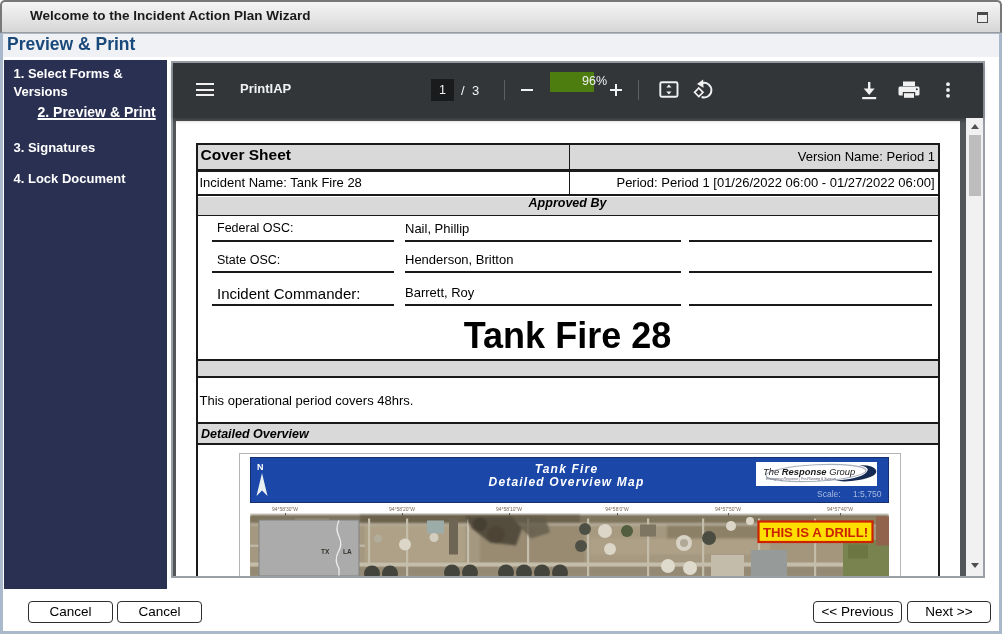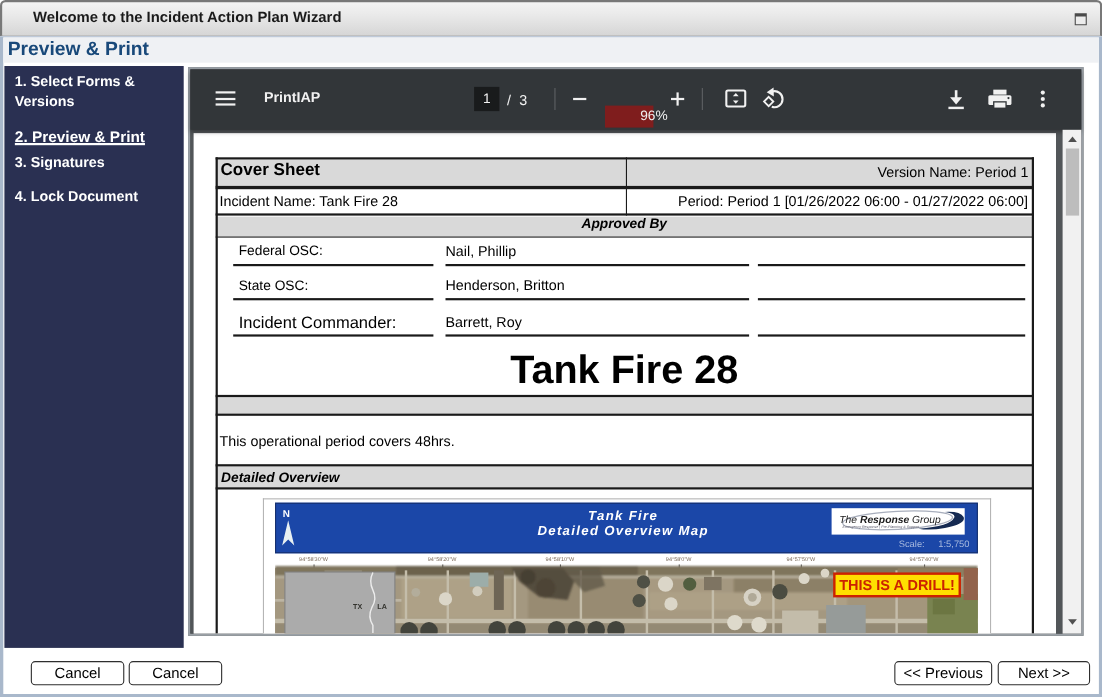--- a/index.html
+++ b/index.html
@@ -30,21 +30,21 @@
 .tbtxt { color:#f1f1f1; font-size:13px; }
 #hamb { left:196px; top:83.2px; width:18px; height:13.2px;
   border-top:2px solid #f1f1f1; border-bottom:2px solid #f1f1f1; }
 #hamb:before { content:""; position:absolute; left:0; top:4px; width:18px; height:2px; background:#f1f1f1; }
 #printiap { left:240px; top:81.3px; font-weight:bold; font-size:13px; }
 #pagebox { left:431px; top:79px; width:23px; height:22px; background:#191b1c; text-align:center; line-height:22px; font-size:12.5px; }
 #slash { left:461px; top:83px; }
 #pcount { left:472px; top:83px; }
 .vsep { width:1px; height:20px; background:#5e6164; top:80px; }
 #minus { left:521px; top:89px; width:12px; height:2px; background:#f1f1f1; }
-#zoombox { left:550px; top:96px; width:44px; height:19.5px; background:#7f1d1d; text-align:center; line-height:19.5px; font-size:12.5px;padding-left:32px; }
+#zoombox { left:550px; top:72px; width:44px; height:19.5px; background:#4d7c0f; text-align:center; line-height:19.5px; font-size:12.5px;padding-left:32px; }
 #plus_h { left:610px; top:89px; width:12px; height:2px; background:#f1f1f1; }
 #plus_v { left:615px; top:84px; width:2px; height:12px; background:#f1f1f1; }
 
 
 #scrollarea { left:172.5px; top:118px; width:810.5px; height:458px; background:#525659; overflow:hidden; }
 #track { left:966px; top:118px; width:17px; height:458px; background:#f1f1f1; }
 #thumb { left:969px; top:135px; width:12px; height:61px; background:#bdbdbd; }
 .sarrow { width:0; height:0; }
 #sup { left:970.5px; top:123.5px; border-left:4px solid transparent; border-right:4px solid transparent; border-bottom:5px solid #505050; }
 #sdown { left:970.5px; top:563px; border-left:4px solid transparent; border-right:4px solid transparent; border-top:5px solid #505050; }
@@ -68,21 +68,21 @@
 <body>
 <div class="abs" id="titlebar"></div>
 <div class="abs" id="titletext">Welcome to the Incident Action Plan Wizard</div>
 <div class="abs" id="maxico"></div>
 <div class="abs" id="content"></div>
 <div class="abs" id="hdrstrip"></div>
 <div class="abs" id="hdrtitle">Preview &amp; Print</div>
 
 <div class="abs" id="sidebar">
   <p style="top:5.3px;">1. Select Forms &amp; Versions</p>
-  <p class="cur" style="top:56px;">2. Preview &amp; Print</p>
+  <p class="cur" style="top:44px;margin-left:24px;">2. Preview &amp; Print</p>
   <p style="top:78.8px;">3. Signatures</p>
   <p style="top:109.5px;">4. Lock Document</p>
 </div>
 
 <div class="abs" id="embed"></div>
 <div class="abs" id="scrollarea"></div>
 <div class="abs" id="page"></div>
 <div class="abs" id="pagecontent" style="left:0;top:0;width:1002px;height:576px;overflow:hidden;">
 
   <div class="grayrow" style="left:196px;top:144.6px;width:742.5px;height:24.8px;"></div>

